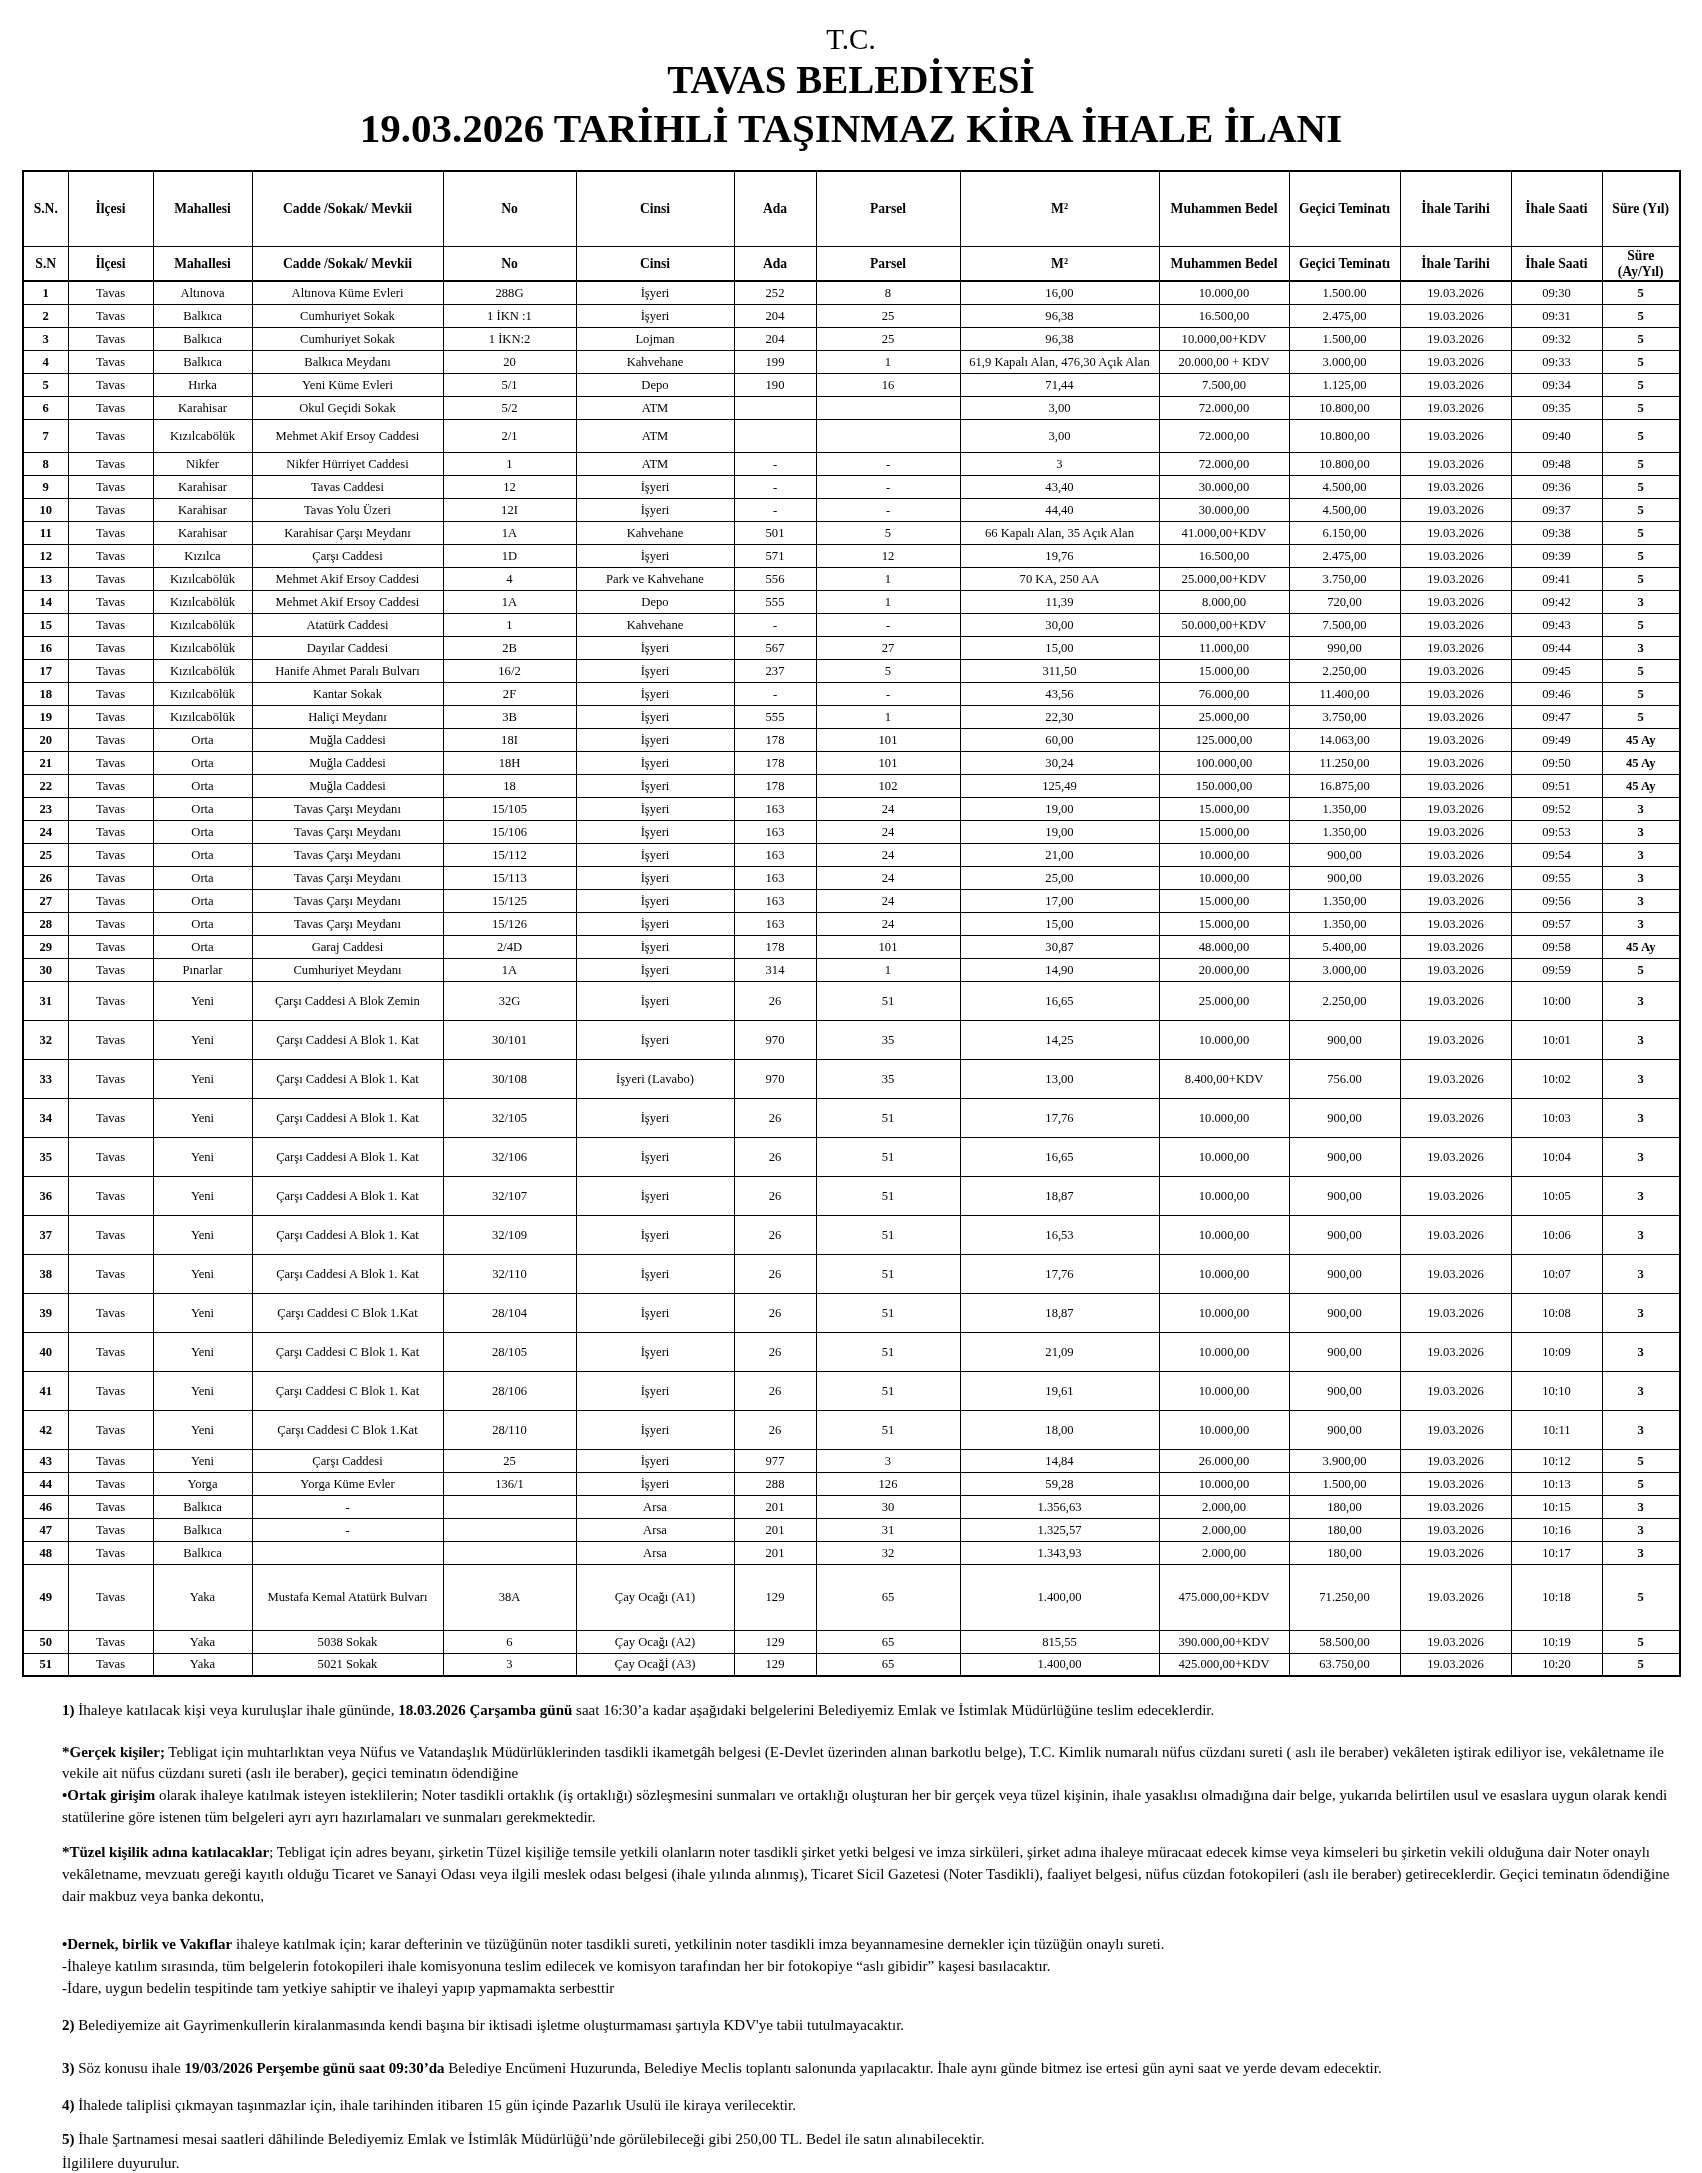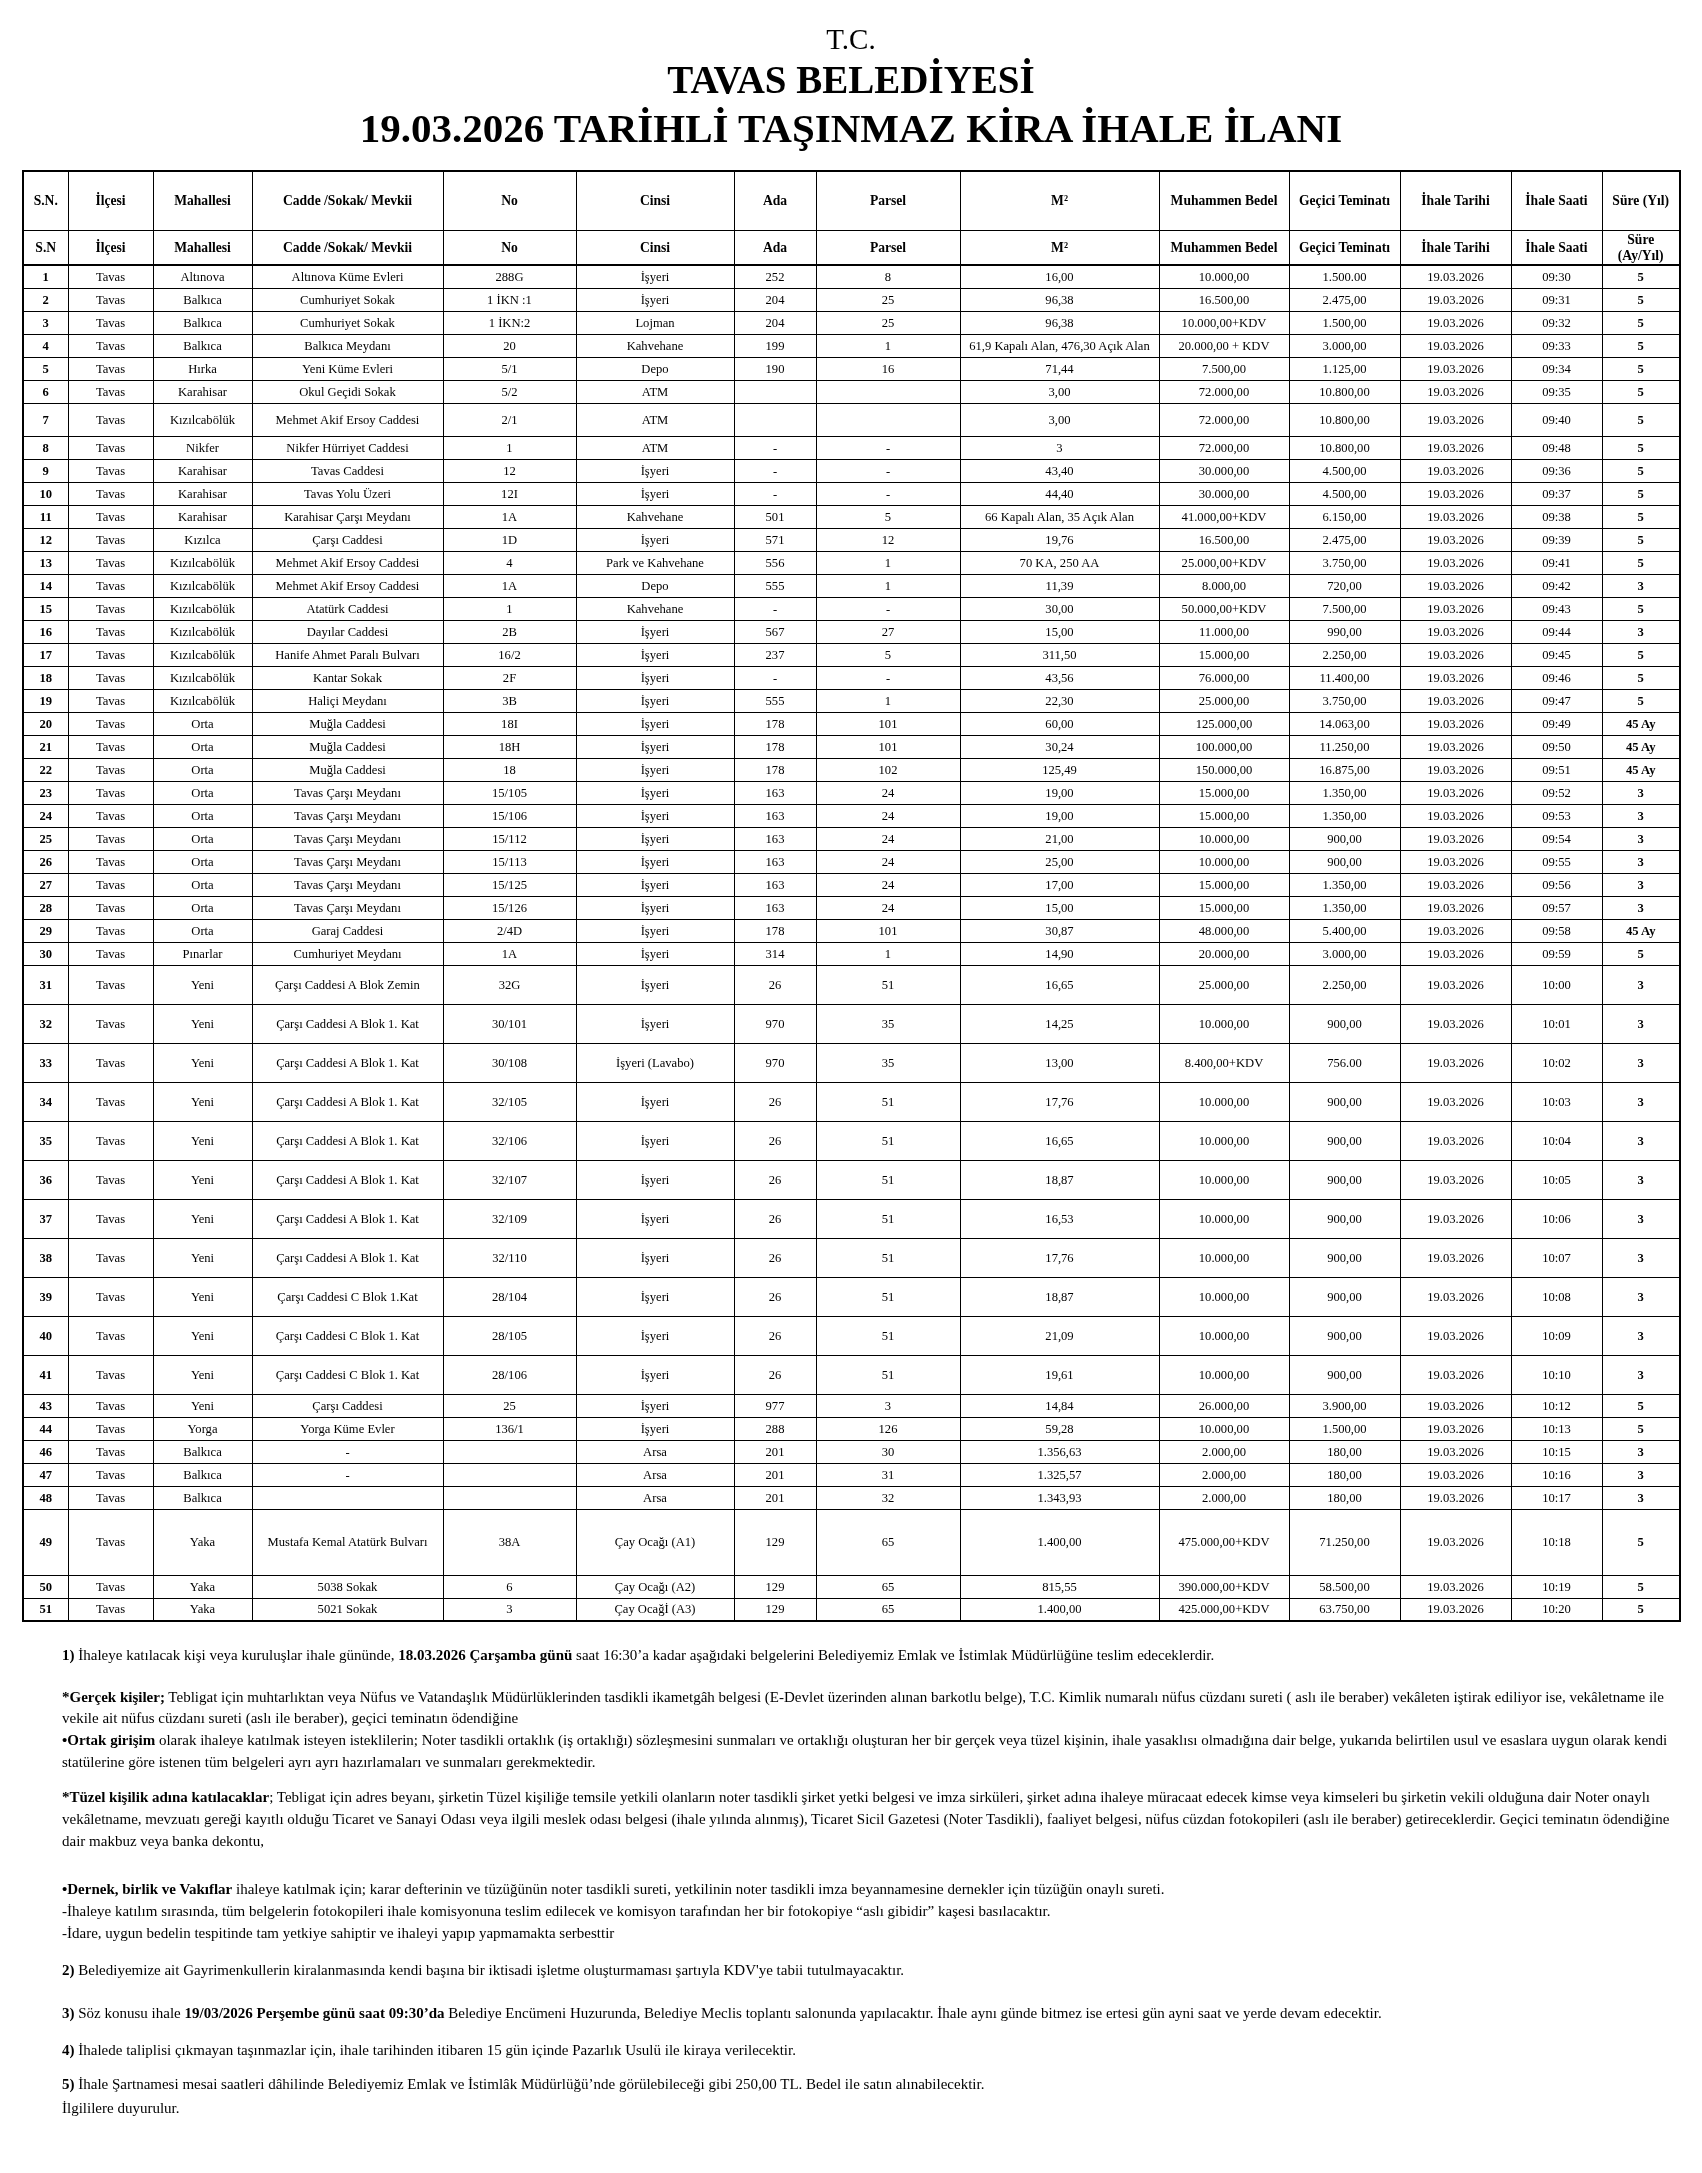--- a/index.html
+++ b/index.html
@@ -25,21 +25,21 @@
   table.auction th, table.auction td {
     border:1.6px solid #000;
     text-align:center;
     vertical-align:middle;
     font-size:12.6px;
     line-height:1.15;
     padding:1px 2.9px;
     overflow:hidden;
     word-wrap:break-word;
   }
-  table.auction thead tr.hdr1 { height:60px; }
+  table.auction thead tr.hdr1 { height:76px; }
   table.auction thead tr.hdr2 { height:29px; }
   table.auction thead th { font-weight:bold; font-size:13.6px; border-width:1.9px; }
   table.auction thead { border-bottom:2.9px double #000; }
   table.auction tbody tr { height:23px; }
   table.auction tbody tr.h-med  { height:33px; }
   table.auction tbody tr.h-tall { height:39px; }
   table.auction tbody tr.h-xtall{ height:66px;padding-left:28px; }
   table.auction td.bold { font-weight:bold; }
   table.auction tbody td { border-top-width:1.9px; border-bottom-width:1.9px; }
 
@@ -761,20 +761,36 @@
         <td>İşyeri</td>
         <td>26</td>
         <td>51</td>
         <td>19,61</td>
         <td>10.000,00</td>
         <td>900,00</td>
         <td>19.03.2026</td>
         <td>10:10</td>
         <td class="bold">3</td>
       </tr>
+      <tr class="h-tall">
+        <td class="bold">42</td>
+        <td>Tavas</td>
+        <td>Yeni</td>
+        <td>Çarşı Caddesi C Blok 1.Kat</td>
+        <td>28/110</td>
+        <td>İşyeri</td>
+        <td>26</td>
+        <td>51</td>
+        <td>18,00</td>
+        <td>10.000,00</td>
+        <td>900,00</td>
+        <td>19.03.2026</td>
+        <td>10:11</td>
+        <td class="bold">3</td>
+      </tr>
       <tr>
         <td class="bold">43</td>
         <td>Tavas</td>
         <td>Yeni</td>
         <td>Çarşı  Caddesi</td>
         <td>25</td>
         <td>İşyeri</td>
         <td>977</td>
         <td>3</td>
         <td>14,84</td>

